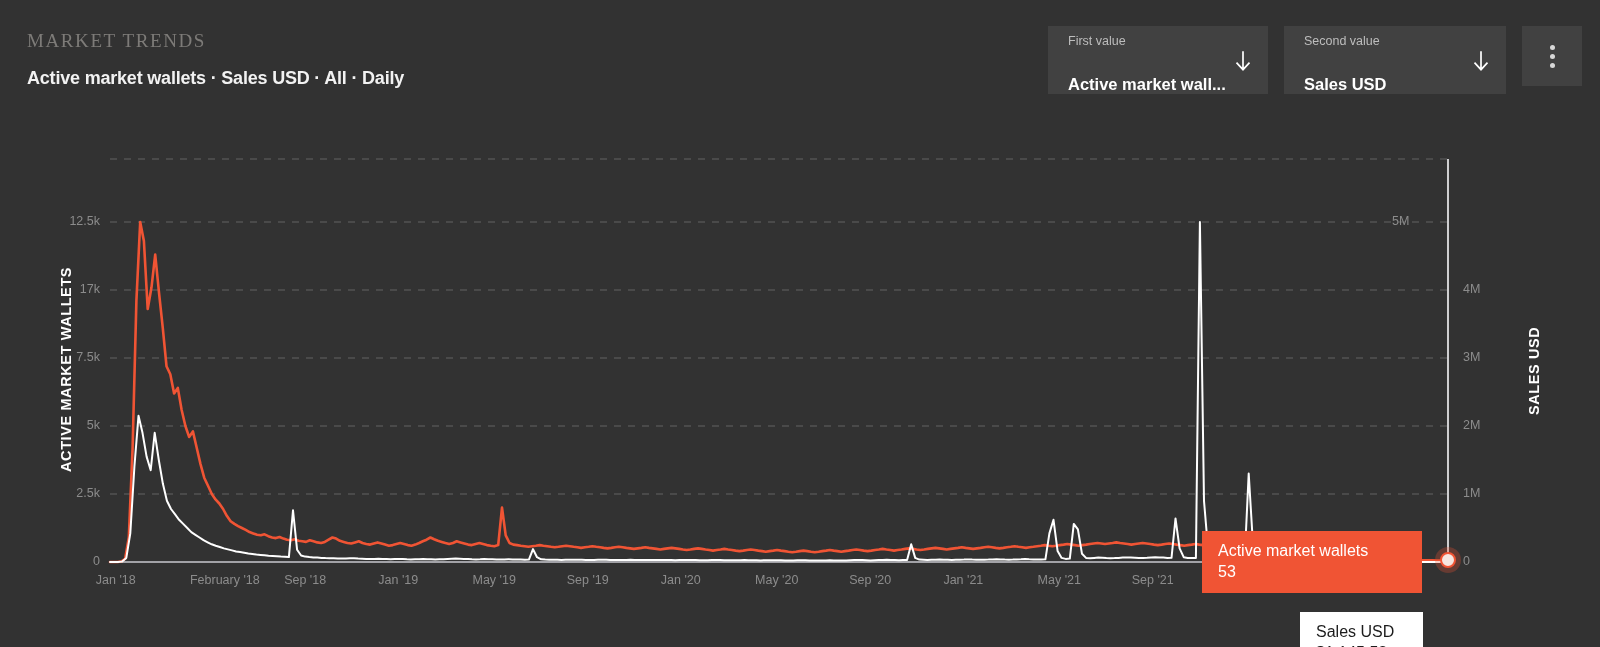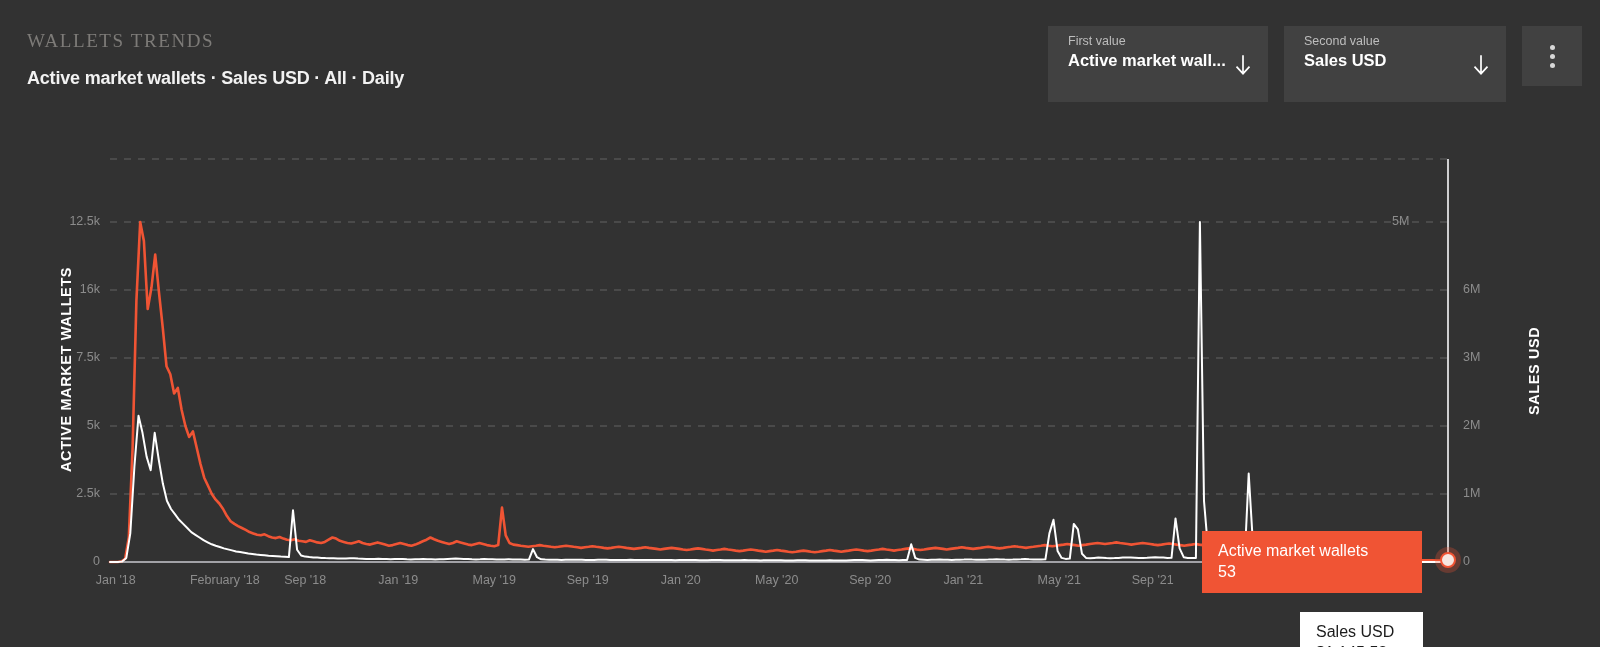--- a/index.html
+++ b/index.html
@@ -23,23 +23,23 @@
   .page-title {
     position: absolute; left: 27px; top: 68px;
     font-size: 18px; font-weight: 700; color: #f2f2f2;
     letter-spacing: -0.2px; white-space: nowrap;
   }
 
   
   .selects { position: absolute; right: 18px; top: 26px; display: flex; gap: 16px; align-items: flex-start; }
   .select-box {
     position: relative;
-    height: 76px; background: #414141;
+    height: 68px; background: #414141;
     padding: 8px 4px 0 20px;
-    display: flex; flex-direction: column; justify-content: flex-start;
+    display: flex; flex-direction: column; justify-content: space-between;
     cursor: pointer;
   }
   .select-box.first { width: 220px; }
   .select-box.second { width: 222px; }
   .select-label { font-size: 12.5px; color: #bdbdbd; line-height: 15px; margin-bottom: 1px; }
   .select-value { font-size: 16.5px; color: #ffffff; font-weight: 600; line-height: 20px; white-space: nowrap; }
   .arrow-down { position: absolute; right: 16px; top: 50%; transform: translateY(-45%); width: 18px; height: 24px; }
   .kebab-box {
     width: 60px; height: 60px; background: #414141;
     display: flex; align-items: center; justify-content: center; cursor: pointer;
@@ -72,21 +72,21 @@
   .tip.white  { background: #ffffff; color: #1c1c1c; left: 1300px; top: 502px; width: 123px; }
   .tip-title { font-size: 16px; }
   .tip-value { font-size: 16px; }
 </style>
 </head>
 <body>
 
 <div class="page">
 
   <div class="header">
-    <div class="eyebrow">WALLETS TRENDS</div>
+    <div class="eyebrow">MARKET TRENDS</div>
     <div class="page-title">Active market wallets · Sales USD · All · Daily</div>
 
     <div class="selects">
 
       <div class="select-box first">
         <div class="select-label">First value</div>
         <div class="select-value">Active market wall...</div>
         <span class="arrow-down">
           <svg width="18" height="24" viewBox="0 0 18 24">
             <path d="M9 2 L9 20 M2.5 13.5 L9 20.5 L15.5 13.5" stroke="#ffffff" stroke-width="1.7" fill="none"></path>
@@ -142,29 +142,29 @@
           <circle cx="1448" cy="450" r="13" fill="#f05434" fill-opacity="0.28"></circle>
           <circle cx="1448" cy="450" r="7" fill="#f6e6e0" stroke="#f05434" stroke-width="2"></circle>
         </g>
     </svg>
 
     <div id="ticks-left">
         <div class="tick left" style="left: 40px; width: 60px; top: 444px;">0</div>
         <div class="tick left" style="left: 40px; width: 60px; top: 376px;">2.5k</div>
         <div class="tick left" style="left: 40px; width: 60px; top: 308px;">5k</div>
         <div class="tick left" style="left: 40px; width: 60px; top: 240px;">7.5k</div>
-        <div class="tick left" style="left: 40px; width: 60px; top: 172px;">16k</div>
+        <div class="tick left" style="left: 40px; width: 60px; top: 172px;">17k</div>
         <div class="tick left" style="left: 40px; width: 60px; top: 104px;">12.5k</div>
       </div>
     <div id="ticks-right">
         <div class="tick" style="left: 1463px; top: 444px;">0</div>
         <div class="tick" style="left: 1463px; top: 376px;">1M</div>
         <div class="tick" style="left: 1463px; top: 308px;">2M</div>
         <div class="tick" style="left: 1463px; top: 240px;">3M</div>
-        <div class="tick" style="left: 1463px; top: 172px;">6M</div>
+        <div class="tick" style="left: 1463px; top: 172px;">4M</div>
         <div class="tick" style="left: 1392px; top: 104px;">5M</div>
       </div>
     <div id="ticks-x">
         <div class="tick xtick" style="left: 95.774px; width: 90px; top: 463px;">Jan '18</div>
         <div class="tick xtick" style="left: 189.955px; width: 90px; top: 463px;">February '18</div>
         <div class="tick xtick" style="left: 284.135px; width: 90px; top: 463px;">Sep '18</div>
         <div class="tick xtick" style="left: 378.316px; width: 90px; top: 463px;">Jan '19</div>
         <div class="tick xtick" style="left: 472.496px; width: 90px; top: 463px;">May '19</div>
         <div class="tick xtick" style="left: 566.677px; width: 90px; top: 463px;">Sep '19</div>
         <div class="tick xtick" style="left: 660.857px; width: 90px; top: 463px;">Jan '20</div>

